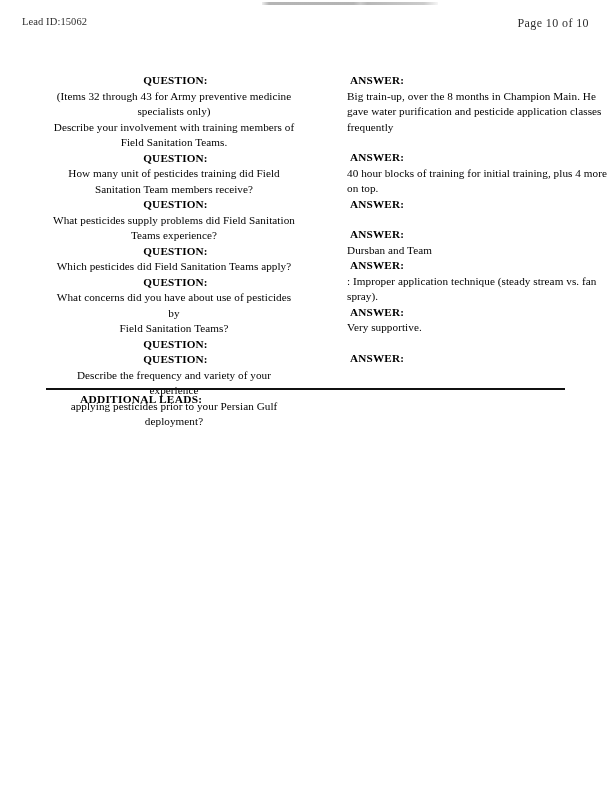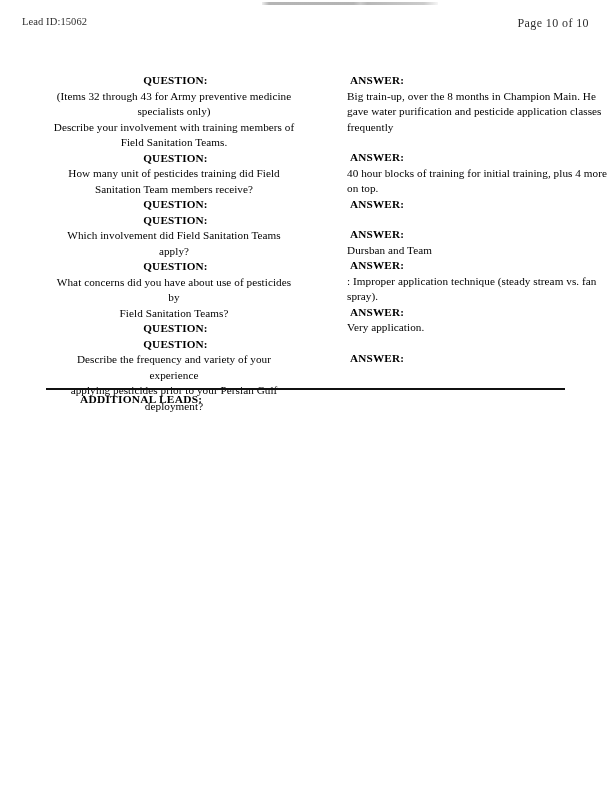--- a/index.html
+++ b/index.html
@@ -168,25 +168,27 @@
         </div>
 
         <div class="qa-block">
           <div class="qa-label">QUESTION:</div>
           <div class="qa-text">How many unit of pesticides training did Field
 Sanitation Team members receive?</div>
         </div>
 
         <div class="qa-block">
           <div class="qa-label">QUESTION:</div>
-        </div>
-
-        <div class="qa-block">
-          <div class="qa-label">QUESTION:</div>
-          <div class="qa-text">Which involvement did Field Sanitation Teams apply?</div>
+          <div class="qa-text">What pesticides supply problems did Field Sanitation
+Teams experience?</div>
+        </div>
+
+        <div class="qa-block">
+          <div class="qa-label">QUESTION:</div>
+          <div class="qa-text">Which pesticides did Field Sanitation Teams apply?</div>
         </div>
 
         <div class="qa-block">
           <div class="qa-label">QUESTION:</div>
           <div class="qa-text">What concerns did you have about use of pesticides by
 Field Sanitation Teams?</div>
         </div>
 
         <div class="qa-block">
           <div class="qa-label">QUESTION:</div>
@@ -230,21 +232,21 @@
         </div>
 
         <div class="qa-block">
           <div class="qa-label">ANSWER:</div>
           <div class="qa-text">: Improper application technique (steady stream vs. fan
 spray).</div>
         </div>
 
         <div class="qa-block">
           <div class="qa-label">ANSWER:</div>
-          <div class="qa-text">Very application.</div>
+          <div class="qa-text">Very supportive.</div>
         </div>
 
         <div class="spacer-1"></div>
 
         <div class="qa-block">
           <div class="qa-label">ANSWER:</div>
           <div class="qa-text empty"></div>
         </div>
 
       </div>

